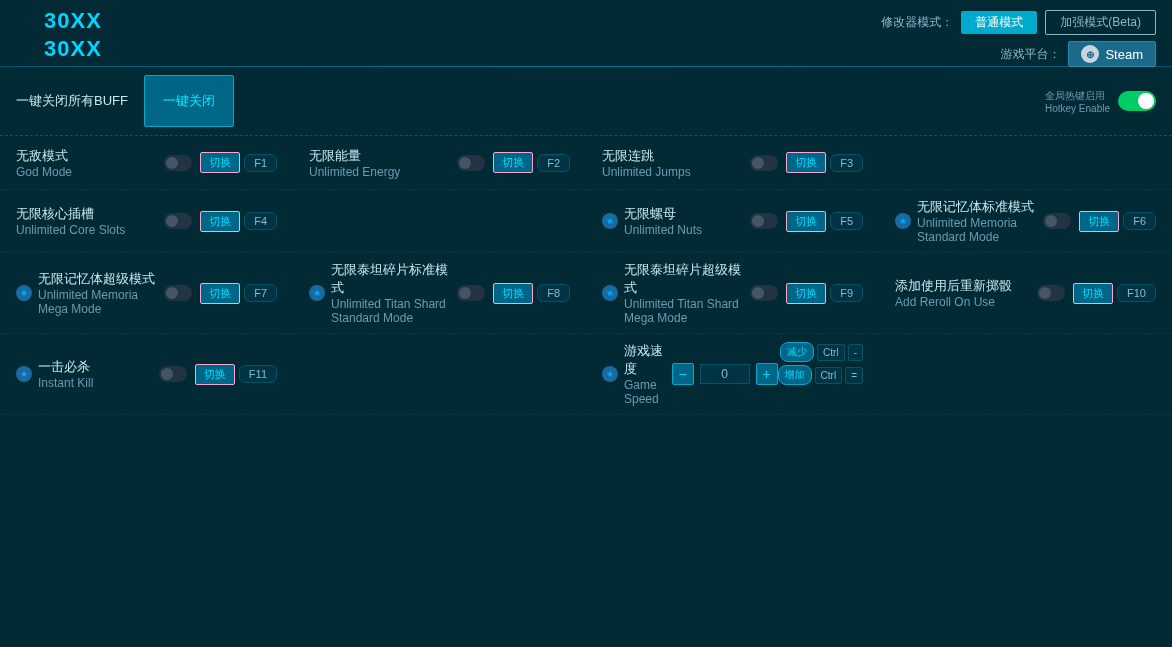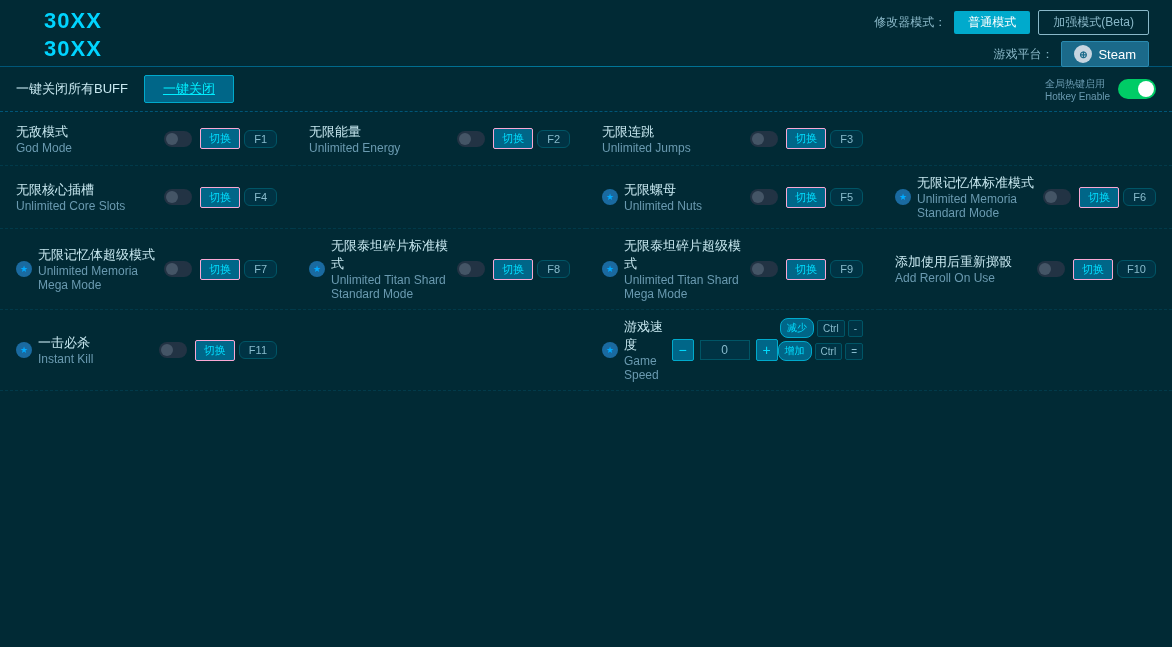--- a/index.html
+++ b/index.html
@@ -28,21 +28,21 @@
       font-size: 22px;
       font-weight: bold;
       color: #00d4ff;
       letter-spacing: 1px;
       margin-top: 2px;
     }
 
     .top-controls {
       position: absolute;
       top: 10px;
-      right: 23px;
+      right: 16px;
       display: flex;
       flex-direction: column;
       align-items: flex-end;
       gap: 6px;
     }
 
     .mode-row {
       display: flex;
       align-items: center;
       gap: 8px;
@@ -130,28 +130,27 @@
       gap: 16px;
       flex: 1;
     }
 
     .buff-label {
       font-size: 13px;
       color: #c8e8f0;
     }
 
     .one-key-btn {
-      padding: 4px 18px;
+      padding: 16px 18px;
       background: #006688;
       border: 1px solid #00aacc;
       color: #00eeff;
       font-size: 13px;
       cursor: pointer;
       border-radius: 2px;
-      text-decoration: underline;
     }
 
     .buff-bar-right {
       display: flex;
       align-items: center;
       gap: 8px;
     }
 
     .hotkey-label {
       font-size: 12px;

